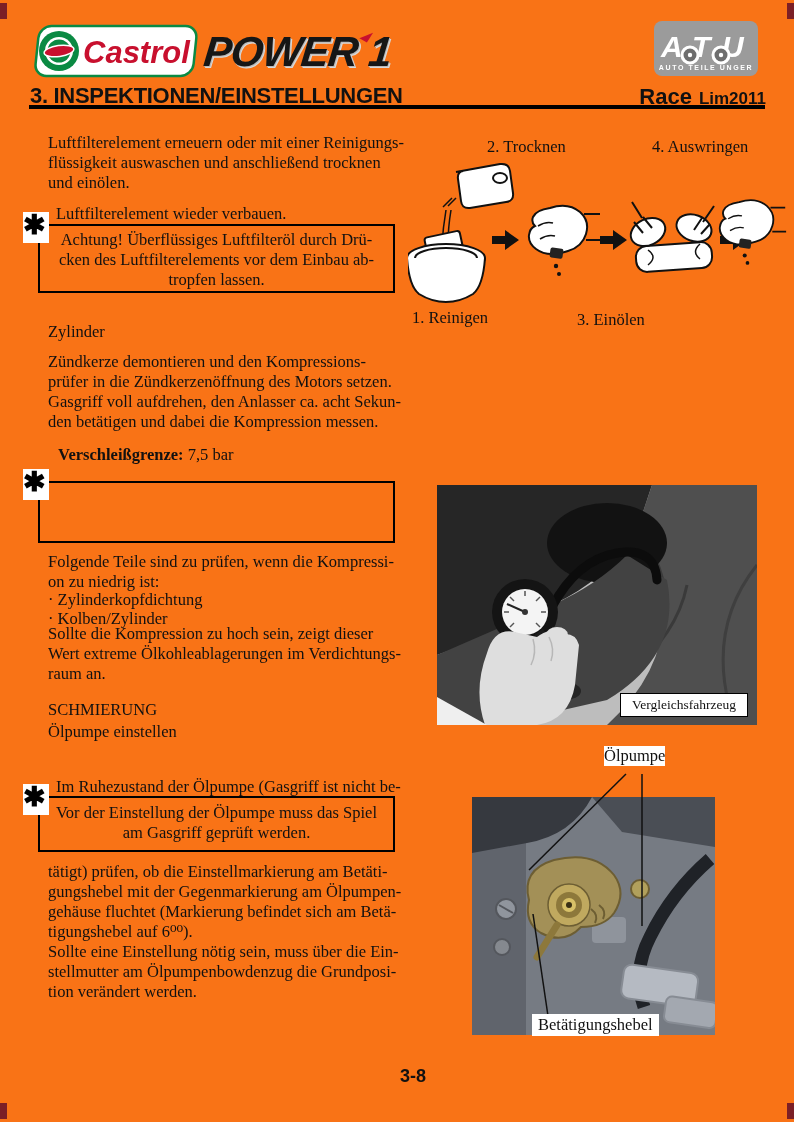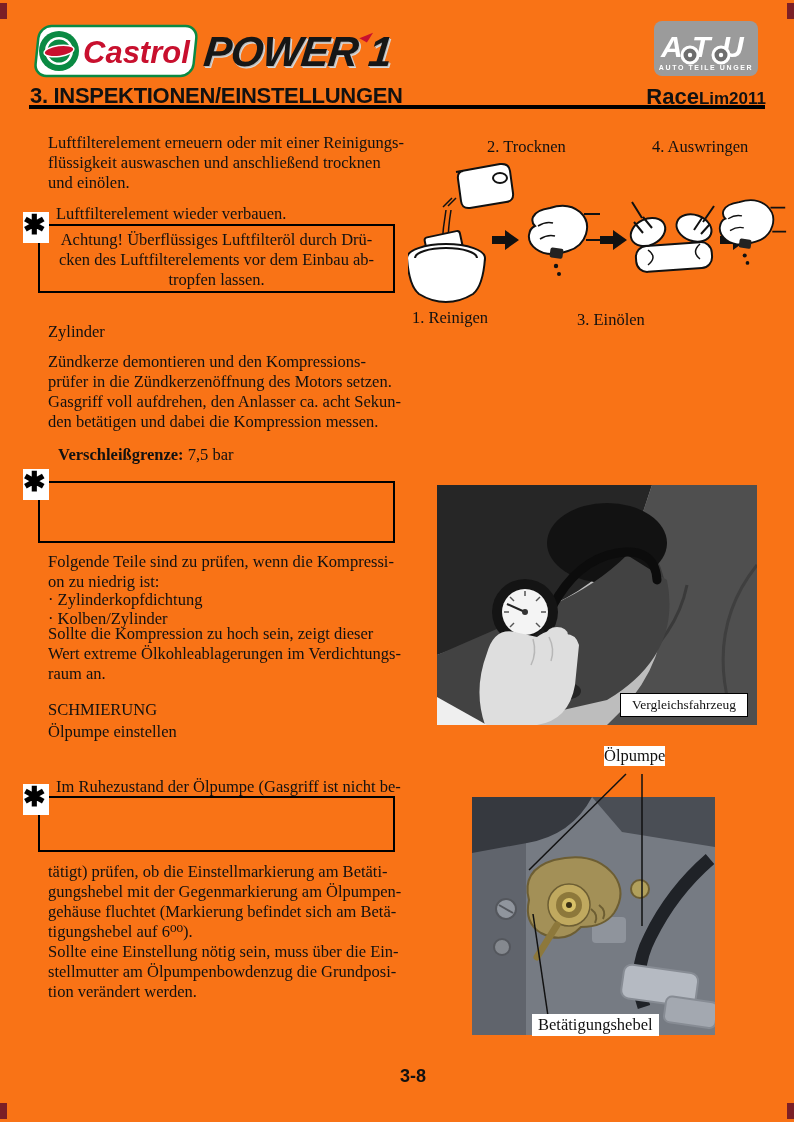--- a/index.html
+++ b/index.html
@@ -9,21 +9,21 @@
   
   .corner-mark{position:absolute;width:7px;height:16px;background:#7b1f26;}
   
   .power1{font-family:"Liberation Sans","DejaVu Sans",sans-serif;font-weight:bold;font-style:italic;
           font-size:42px;letter-spacing:-1px;color:#161616;transform:skewX(-6deg);
           text-shadow:1px 1px 0 #b9b9b9,2px 2px 0 #d9d9d9;display:flex;align-items:flex-start;}
   .p1-accent{display:inline-block;width:0;height:0;border-left:9px solid transparent;
              border-bottom:11px solid #c8102e;transform:rotate(28deg);margin:2px 0 0 2px;}
   .section-title{font-family:"Liberation Sans","DejaVu Sans",sans-serif;font-weight:bold;
                  font-size:22px;letter-spacing:-0.3px;white-space:nowrap;}
-  .model-group{display:flex;align-items:baseline;font-family:"Liberation Sans","DejaVu Sans",sans-serif;font-weight:bold;}
+  .model-group{display:flex;align-items:baseline;gap:7px;font-family:"Liberation Sans","DejaVu Sans",sans-serif;font-weight:bold;}
   .model-name{font-size:22px;}
   .model-code{font-size:17px;}
   .title-rule{background:#000;height:4px;}
   
   .lines{font-size:16.5px;line-height:20px;white-space:pre-line;}
   .line{font-size:16.5px;line-height:20px;white-space:nowrap;}
   .bold{font-weight:bold;}
   .bullets{line-height:19px;}
   .note-box{position:absolute;border:2px solid #000;box-sizing:border-box;}
   .note-box .lines{text-align:center;}
@@ -134,20 +134,22 @@
 Wert extreme Ölkohleablagerungen im Verdichtungs-
 raum an.</div>
 
   <div class="abs heading" style="left:48px;top:694px;">SCHMIERUNG</div>
   <div class="abs heading" style="left:48px;top:716px;">Ölpumpe einstellen</div>
 
   <div class="abs line" style="left:56px;top:777px;">Im Ruhezustand der Ölpumpe (Gasgriff ist nicht be-</div>
 
   <div class="note-box" style="left:38px;top:796px;width:357px;height:56px;">
     <span class="note-star">✱</span>
+    <div class="lines" style="padding-top:5px;">Vor der Einstellung der Ölpumpe muss das Spiel
+am Gasgriff geprüft werden.</div>
   </div>
 
   <div class="abs lines" style="left:48px;top:862px;width:375px;">tätigt) prüfen, ob die Einstellmarkierung am Betäti-
 gungshebel mit der Gegenmarkierung am Ölpumpen-
 gehäuse fluchtet (Markierung befindet sich am Betä-
 tigungshebel auf 6⁰⁰).
 Sollte eine Einstellung nötig sein, muss über die Ein-
 stellmutter am Ölpumpenbowdenzug die Grundposi-
 tion verändert werden.</div>
 

